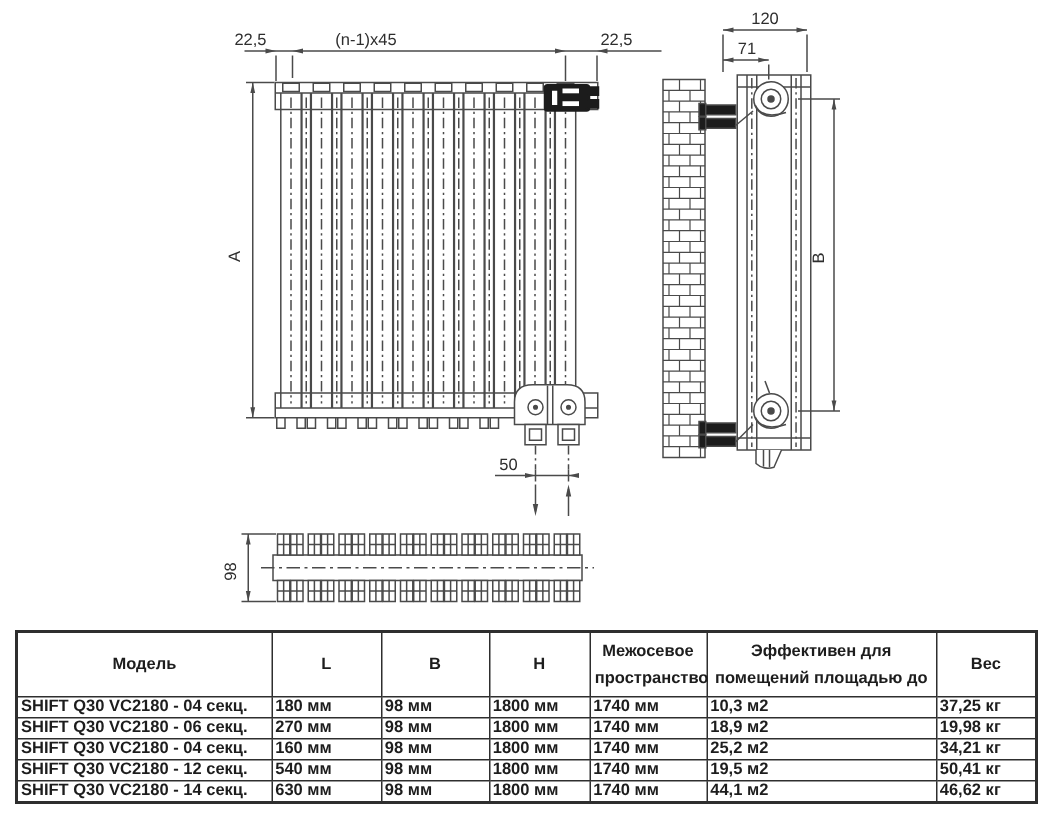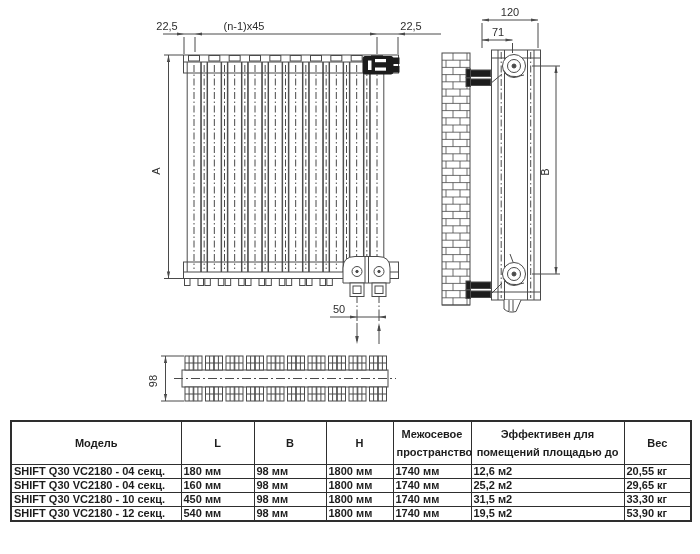--- a/index.html
+++ b/index.html
@@ -508,47 +508,56 @@
             <th>Вес</th>
           </tr>
         </thead>
         <tbody>
           <tr>
             <td>SHIFT Q30 VC2180 - 04 секц.</td>
             <td>180 мм</td>
             <td>98 мм</td>
             <td>1800 мм</td>
             <td>1740 мм</td>
-            <td>12,6 м2</td>
-            <td>20,55 кг</td>
+            <td>10,3 м2</td>
+            <td>37,25 кг</td>
+          </tr>
+          <tr>
+            <td>SHIFT Q30 VC2180 - 06 секц.</td>
+            <td>270 мм</td>
+            <td>98 мм</td>
+            <td>1800 мм</td>
+            <td>1740 мм</td>
+            <td>18,9 м2</td>
+            <td>19,98 кг</td>
           </tr>
           <tr>
             <td>SHIFT Q30 VC2180 - 04 секц.</td>
             <td>160 мм</td>
             <td>98 мм</td>
             <td>1800 мм</td>
             <td>1740 мм</td>
             <td>25,2 м2</td>
-            <td>29,65 кг</td>
-          </tr>
-          <tr>
-            <td>SHIFT Q30 VC2180 - 10 секц.</td>
-            <td>450 мм</td>
-            <td>98 мм</td>
-            <td>1800 мм</td>
-            <td>1740 мм</td>
-            <td>31,5 м2</td>
-            <td>33,30 кг</td>
+            <td>34,21 кг</td>
           </tr>
           <tr>
             <td>SHIFT Q30 VC2180 - 12 секц.</td>
             <td>540 мм</td>
             <td>98 мм</td>
             <td>1800 мм</td>
             <td>1740 мм</td>
             <td>19,5 м2</td>
-            <td>53,90 кг</td>
+            <td>50,41 кг</td>
+          </tr>
+          <tr>
+            <td>SHIFT Q30 VC2180 - 14 секц.</td>
+            <td>630 мм</td>
+            <td>98 мм</td>
+            <td>1800 мм</td>
+            <td>1740 мм</td>
+            <td>44,1 м2</td>
+            <td>46,62 кг</td>
           </tr>
         </tbody>
       </table>
 </div>
 
 </div>
 
 </body></html>

